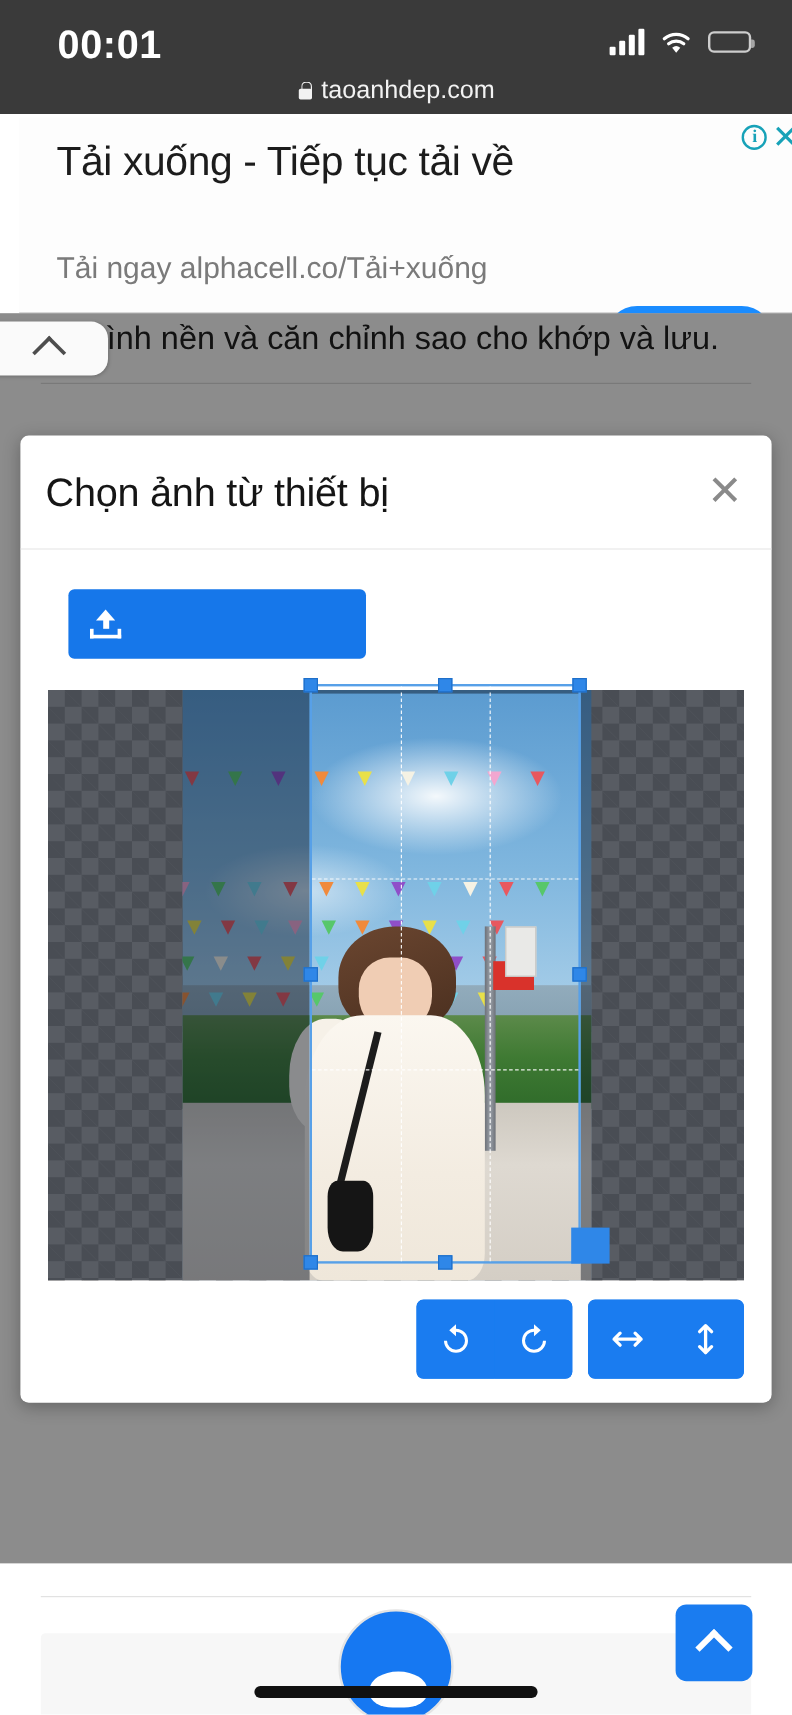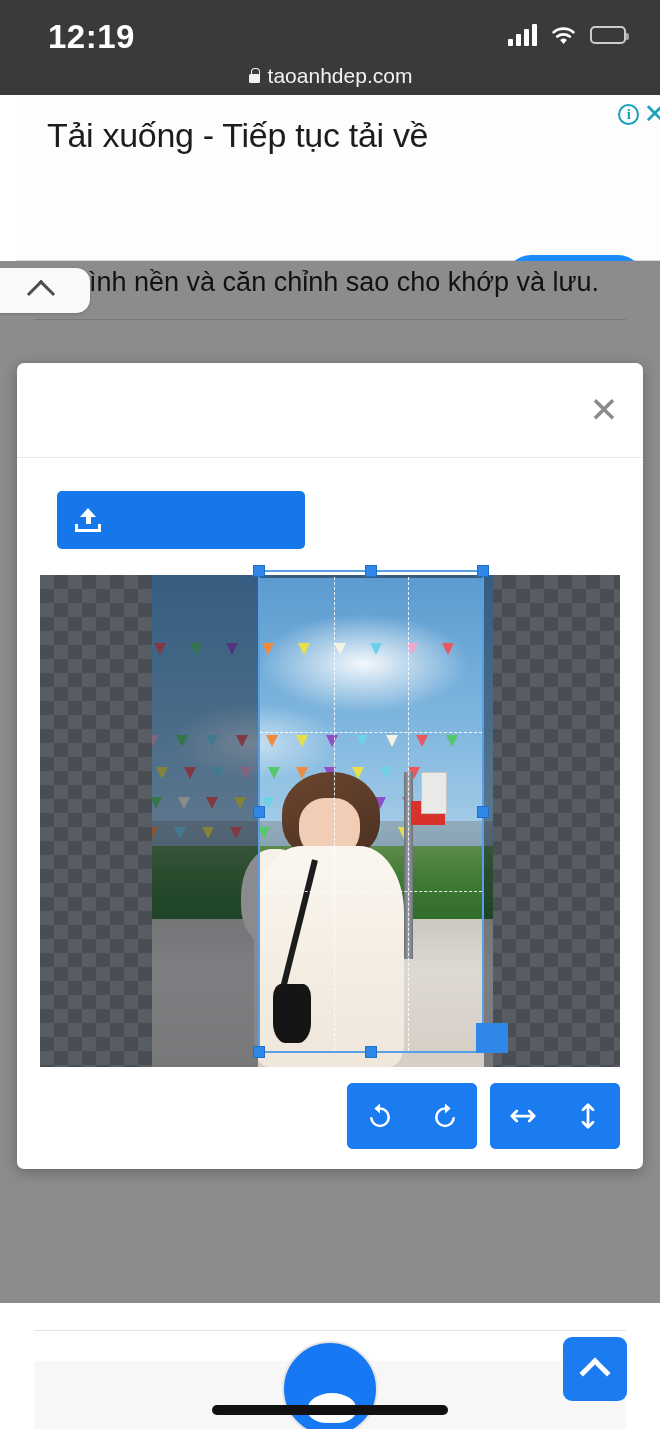--- a/index.html
+++ b/index.html
@@ -298,21 +298,21 @@
     font-family: "Liberation Sans", sans-serif;
   }
   .icn { width: 30px; height: 30px; }
 </style>
 </head>
 <body>
 
 <div class="screen">
 
   <div class="statusbar">
-    <div class="status-time">12:19</div>
+    <div class="status-time">00:01</div>
     <div class="status-icons">
       <span class="sig">
           <i></i>
           <i></i>
           <i></i>
           <i></i>
         </span>
       <span class="wifi">
         <svg viewBox="0 0 24 18" width="27" height="21" aria-hidden="true">
           <path d="M12 16.5l3-3.6a4.6 4.6 0 0 0-6 0z" fill="#fff"></path>
@@ -323,20 +323,21 @@
       <span class="batt"><span class="lvl"></span></span>
     </div>
     <div class="urlbar">
       <span class="lock-ic"></span>
       <span>taoanhdep.com</span>
     </div>
   </div>
 
   <div class="ad">
     <div class="ad-title">Tải xuống - Tiếp tục tải về</div>
+    <div class="ad-sub">Tải ngay alphacell.co/Tải+xuống</div>
     <button class="ad-cta">MỞ</button>
     <div class="ad-ic-row">
       <span class="ad-i">i</span>
       <span class="ad-x">✕</span>
     </div>
   </div>
   <div class="ad-collapse">
     <span class="chev-up"></span>
   </div>
 
@@ -355,20 +356,21 @@
     <div class="footer-card"></div>
     <div class="footer-logo"></div>
   </div>
   <button class="to-top">
     <span class="chev-up"></span>
   </button>
   <div class="home-indicator"></div>
 
   <div class="modal">
     <div class="modal-head">
+      <div class="modal-title">Chọn ảnh từ thiết bị</div>
       <button class="modal-close">✕</button>
     </div>
 
     <button class="pick-btn">
       <span class="upload-ic">
           <span class="upload-tray"></span>
         </span>
     </button>
 
     <div class="cropwrap">

